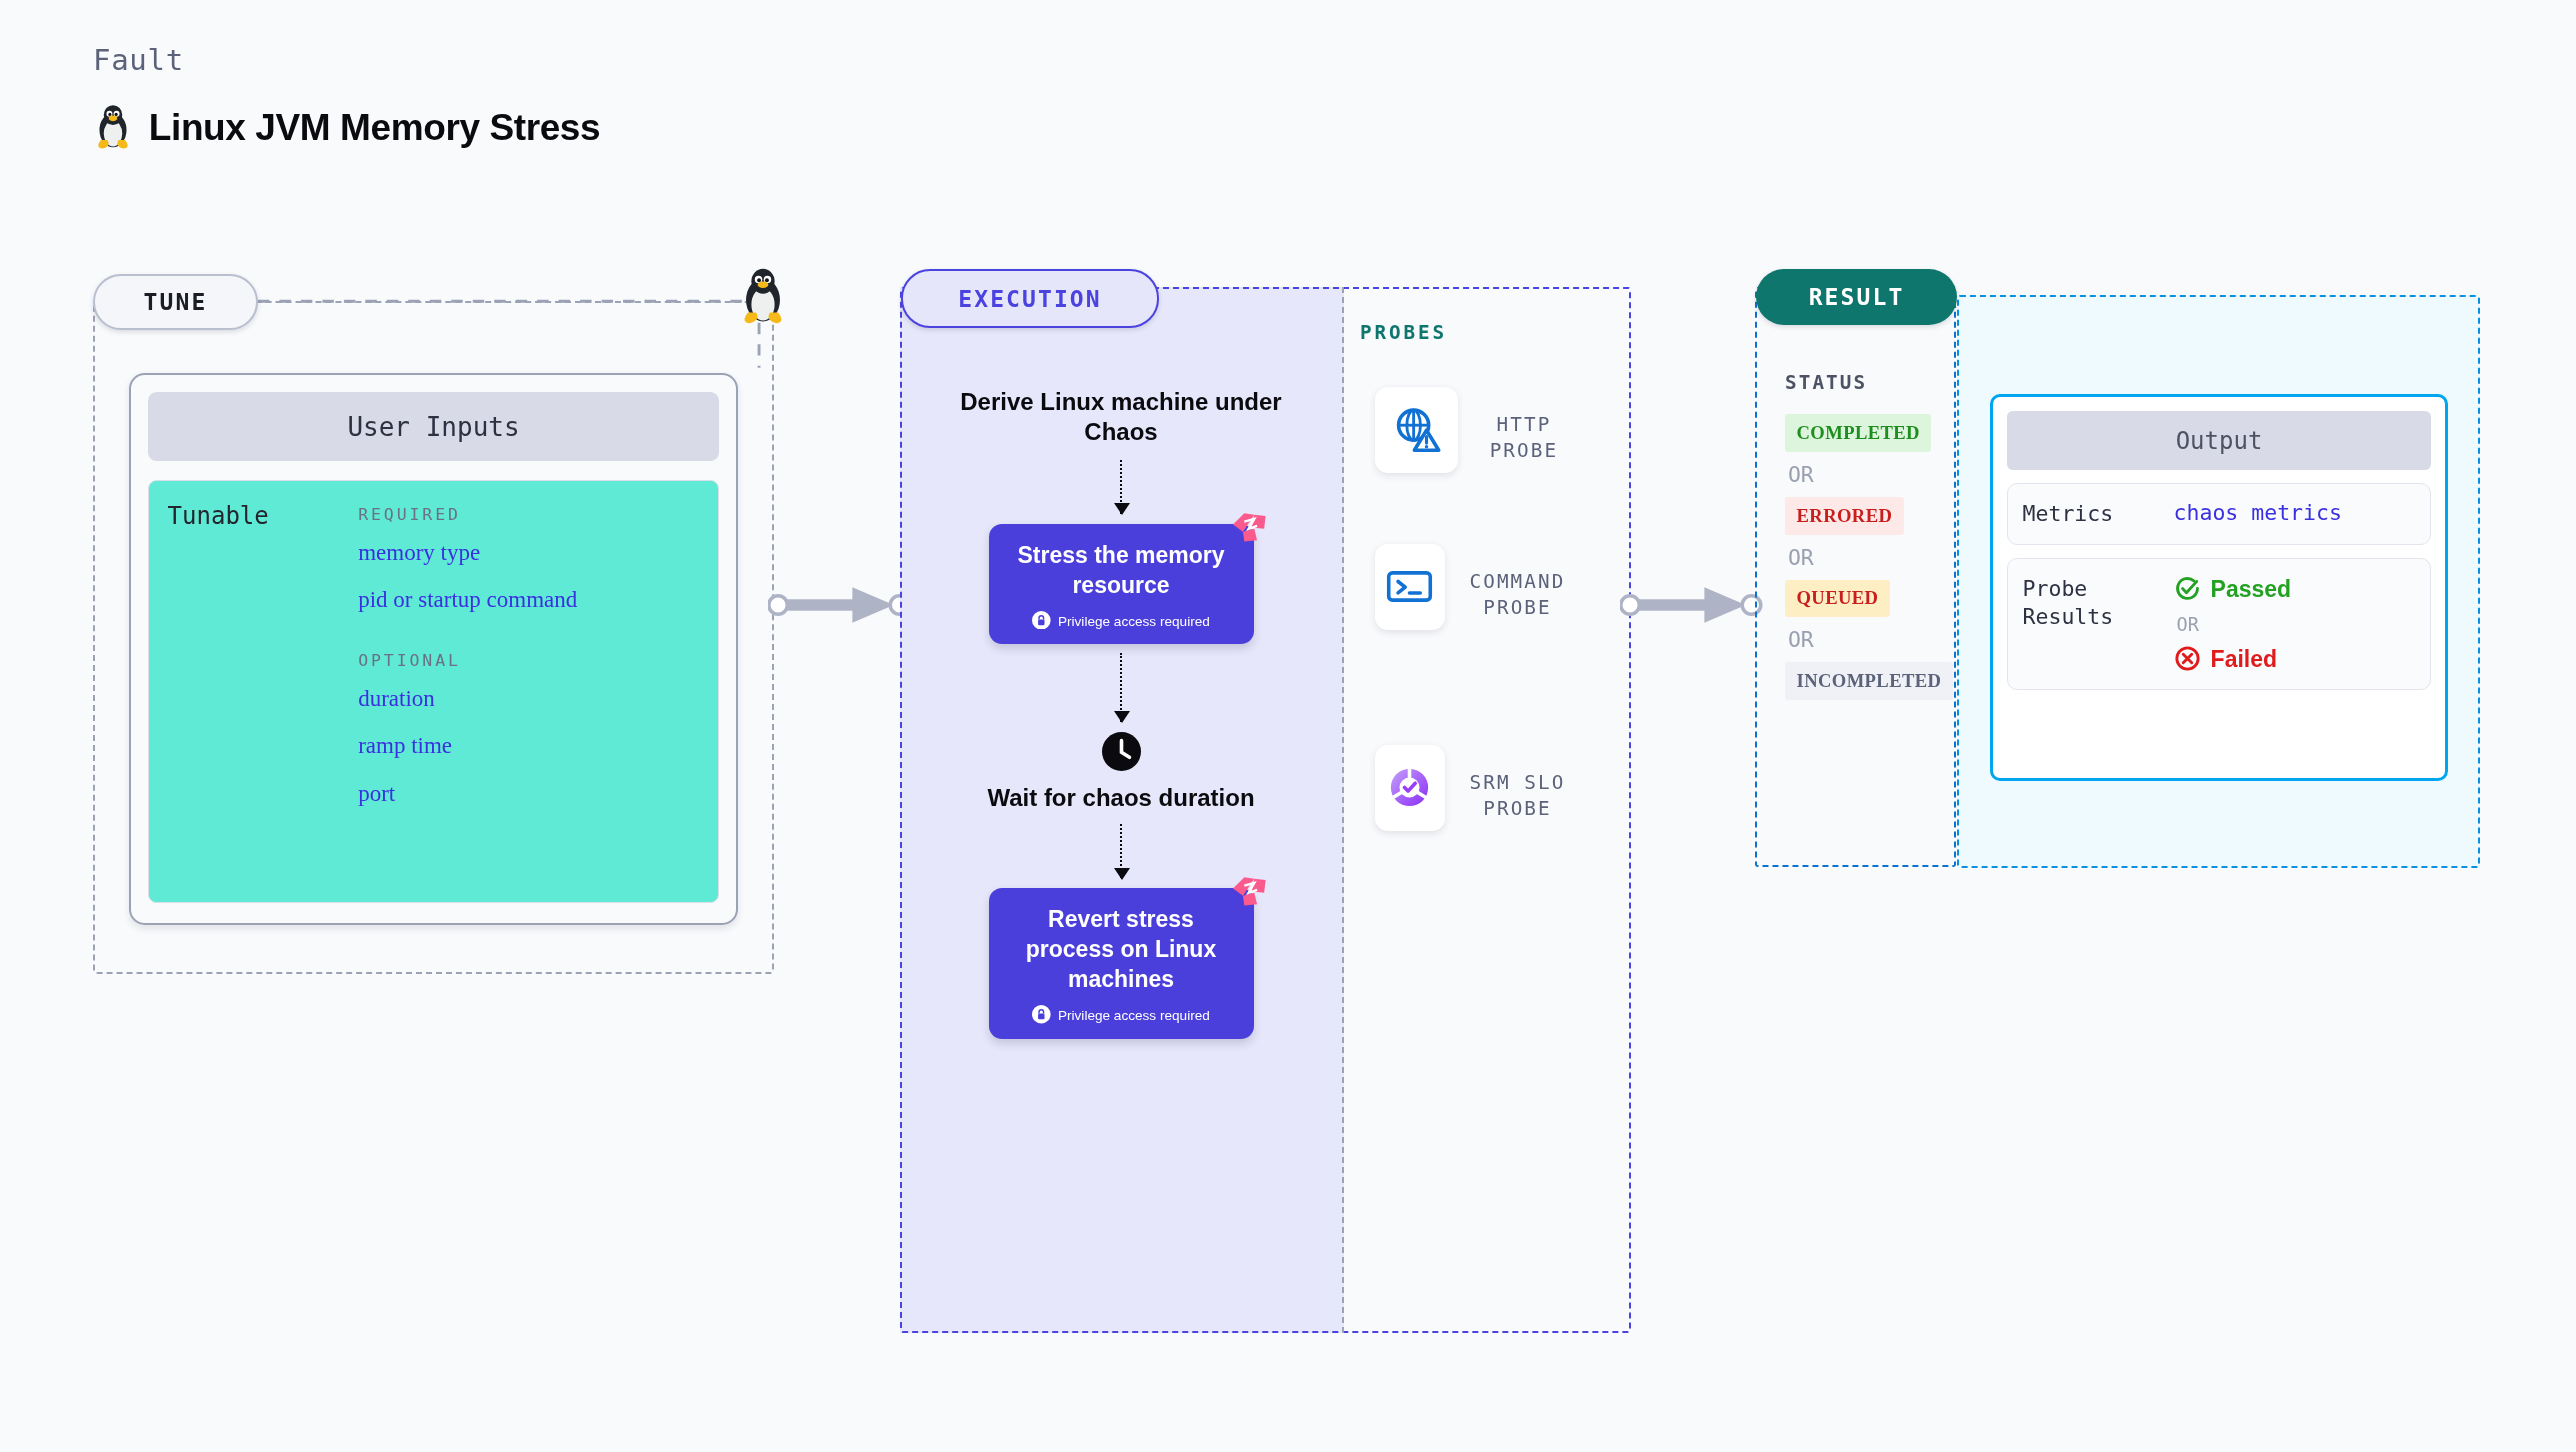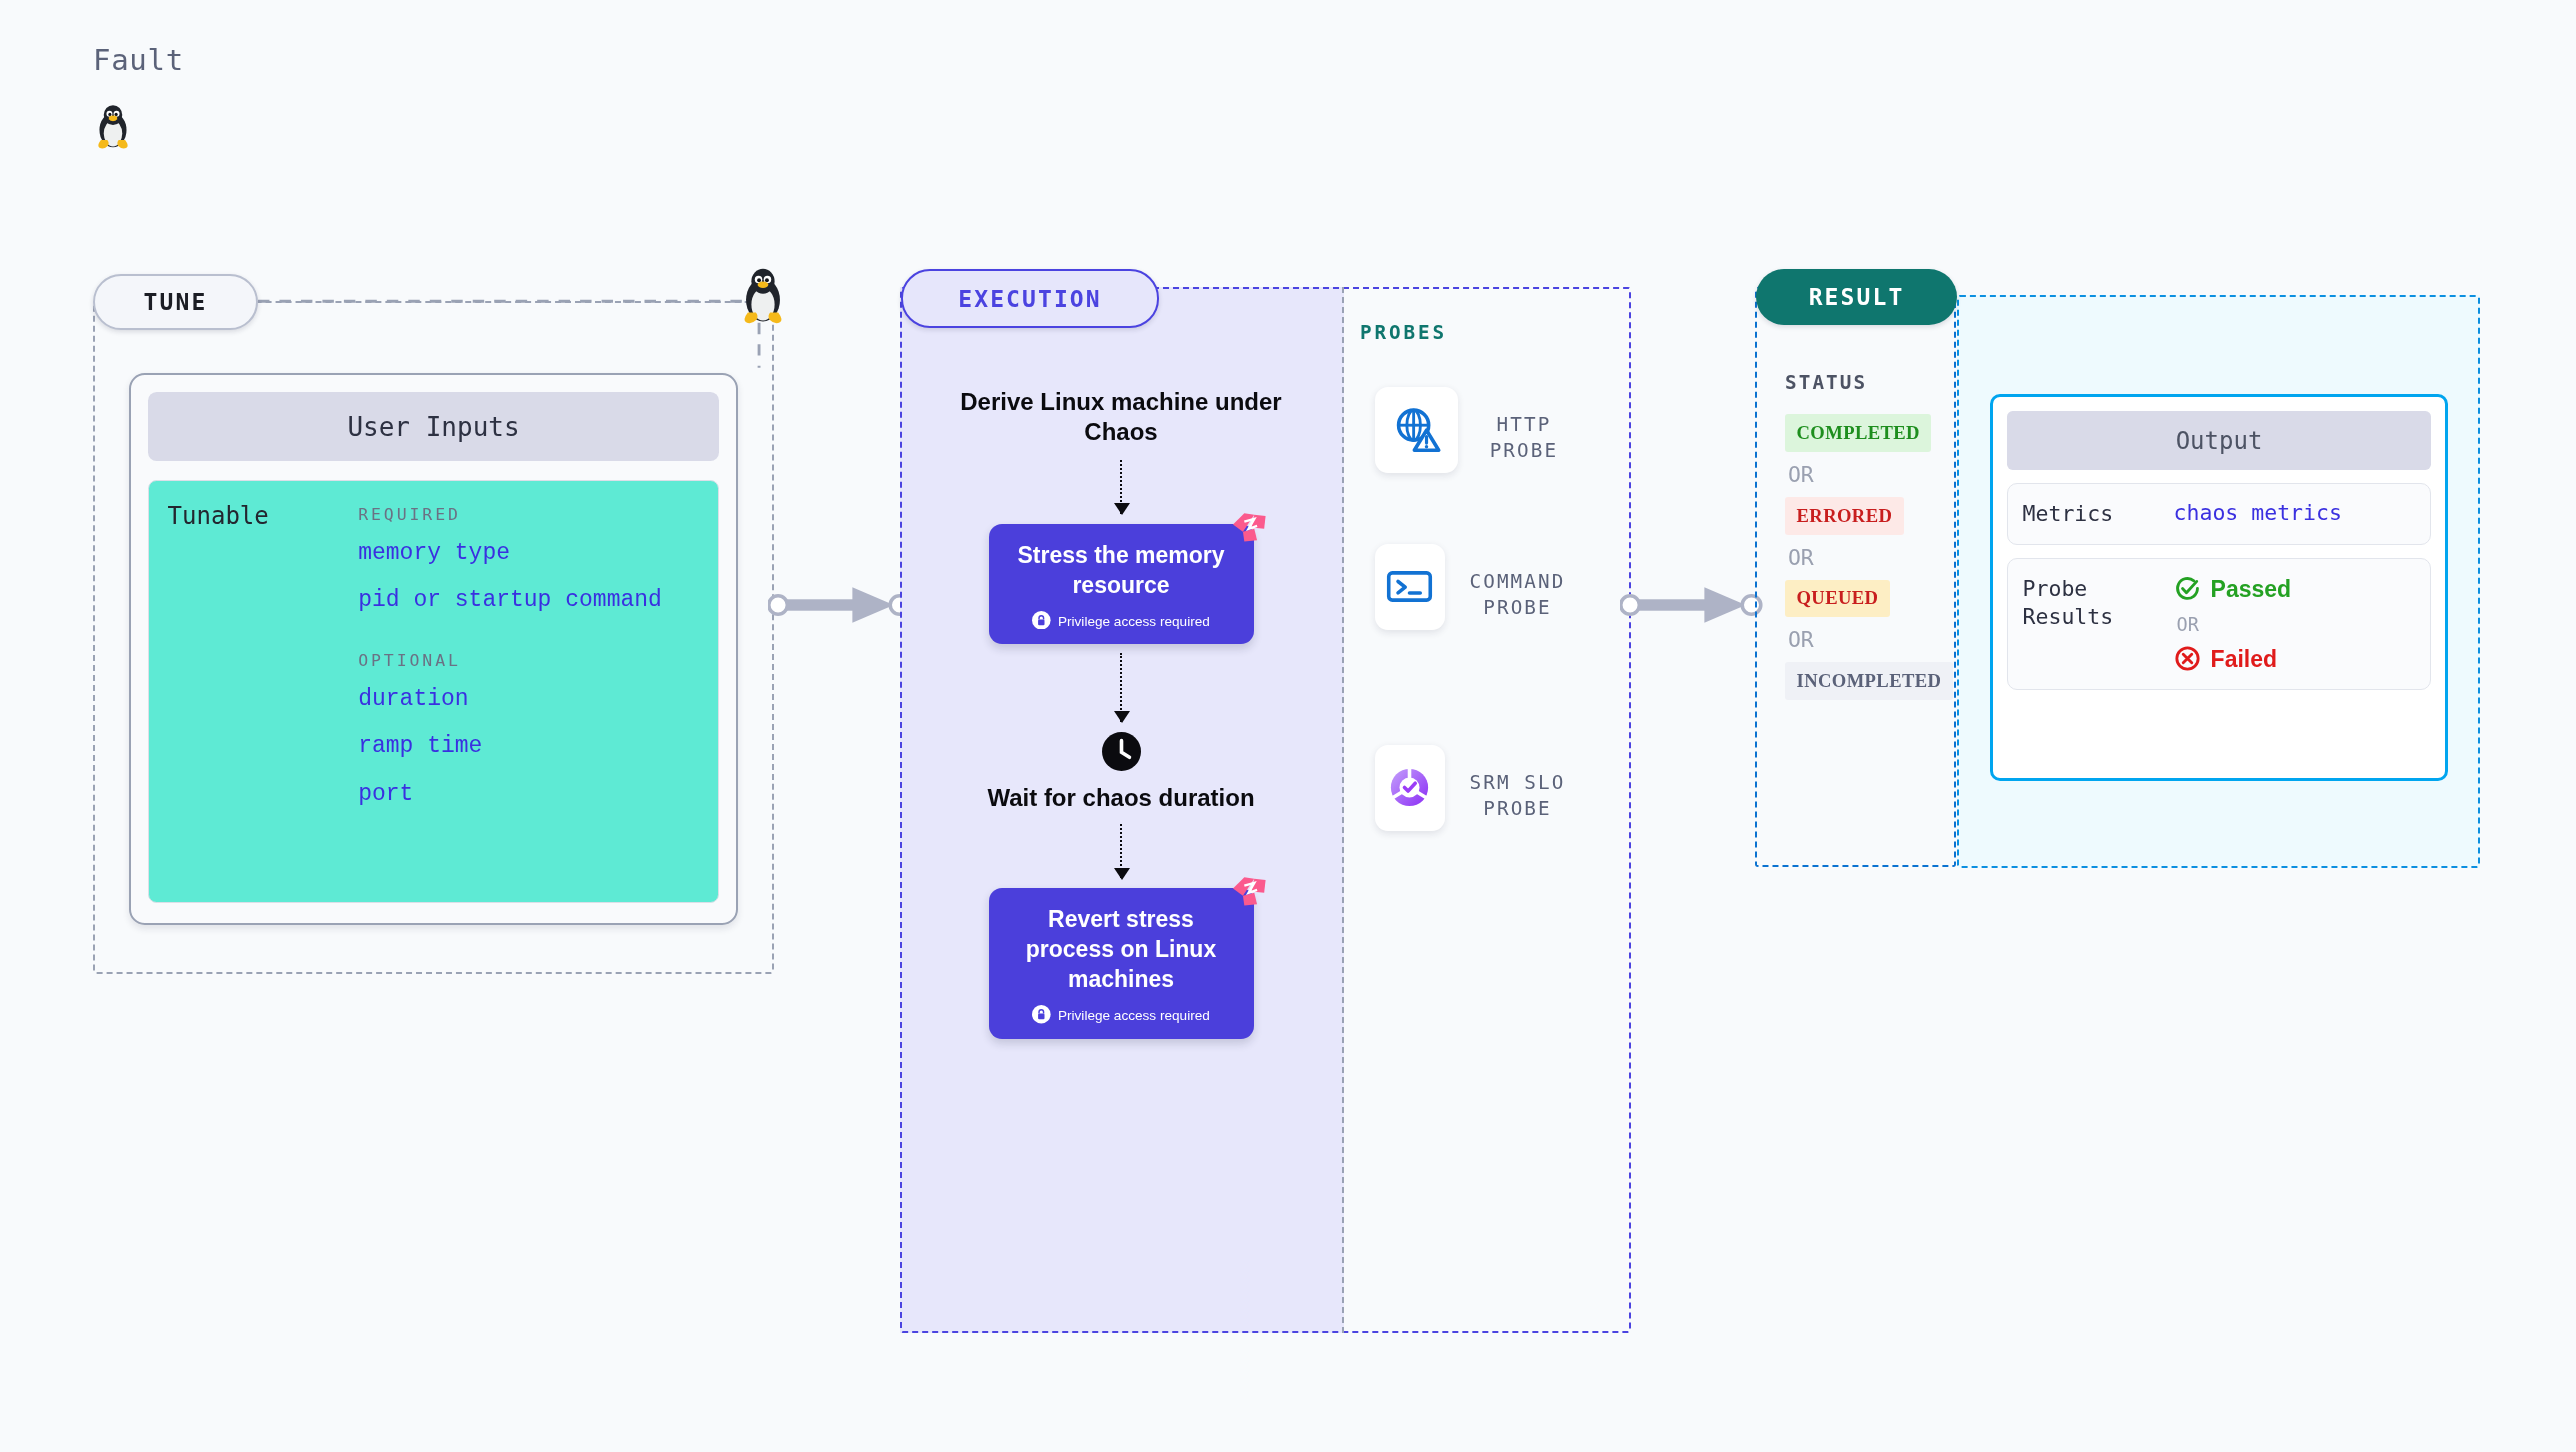--- a/index.html
+++ b/index.html
@@ -105,21 +105,21 @@
   #tunable-list { display: flex; flex-direction: column; gap: 2.9px; padding-top: 2.9px; }
   .group-title {
     font-family: "DejaVu Sans Mono", monospace;
     font-size: 16.5px;
     letter-spacing: 2.9px;
     color: #6b7184;
     margin-bottom: 13px;
   }
   .group-title.second { margin-top: 15.8px; }
   .tunable-item {
-    font-family: Liberation Mono, monospace;
+    font-family: Liberation Serif, serif;
     font-size: 23px;
     color: #3a30e0;
     margin-bottom: 18.6px;
     cursor: pointer;
   }
 
   
   #exec-probes-box {
     position: absolute; left: 900px; top: 287px;
     width: 731px; height: 1046px;
@@ -312,20 +312,21 @@
         <circle cx="23" cy="15" r="4.2" fill="#fff"></circle>
           <circle cx="33" cy="15" r="4.2" fill="#fff"></circle>
         <circle cx="23.6" cy="16" r="2.2" fill="#121418"></circle>
           <circle cx="32.4" cy="16" r="2.2" fill="#121418"></circle>
         <path d="M21 22 q7 7 14 0 q-7 4 -14 0z" fill="#f5b91a"></path>
         <ellipse cx="28" cy="21" rx="6" ry="3.6" fill="#f5b91a"></ellipse>
         <path d="M11 52 q-6 8 -2 11 q6 3 12 -3 q2 -5 -1 -8z" fill="#f5b91a"></path>
         <path d="M45 52 q6 8 2 11 q-6 3 -12 -3 q-2 -5 1 -8z" fill="#f5b91a"></path>
       </svg>
     </span>
+    <span id="title-text">Linux JVM Memory Stress</span>
   </div>
 </div>
 
 <div id="tune-box"></div>
 <div class="stage-badge" id="tune-badge">TUNE</div>
 
 <svg class="connector" style="left:258px; top:289px;" width="544" height="86" viewBox="0 0 760 120">
   <line x1="0" y1="17" x2="700" y2="17" stroke="#9aa2b4" stroke-width="4" stroke-dasharray="16 14"></line>
   <line x1="700" y1="17" x2="700" y2="110" stroke="#9aa2b4" stroke-width="4" stroke-dasharray="16 14"></line>
 </svg>

